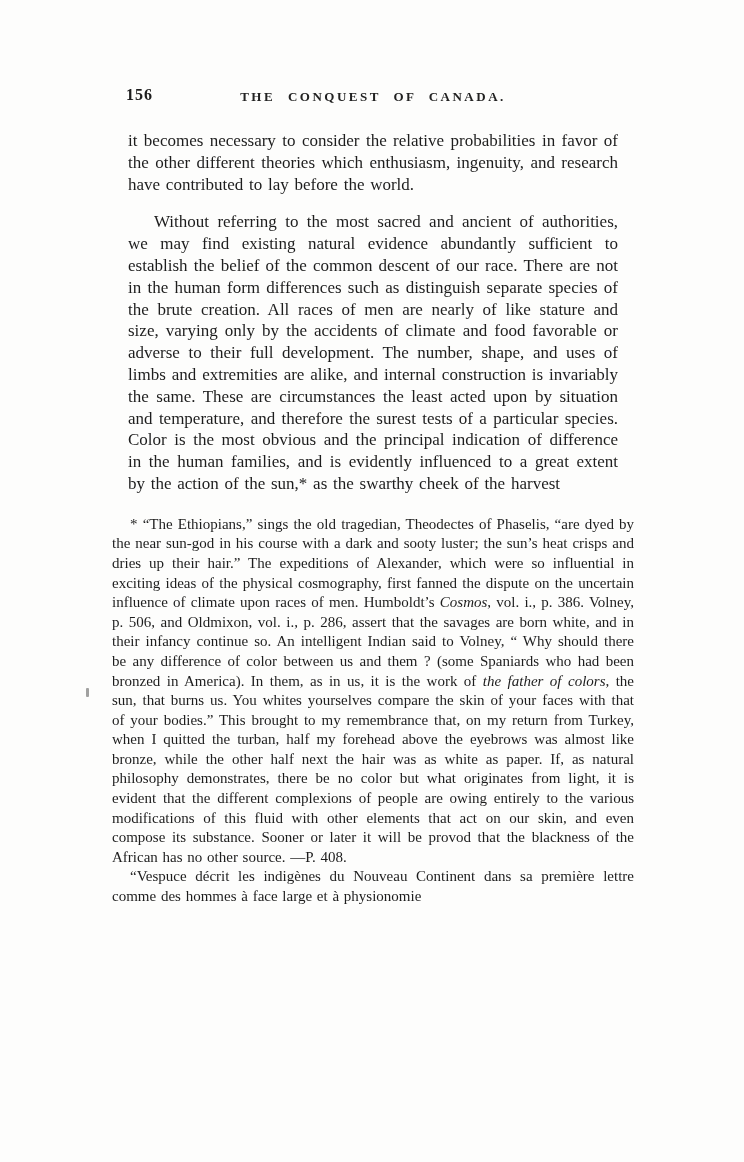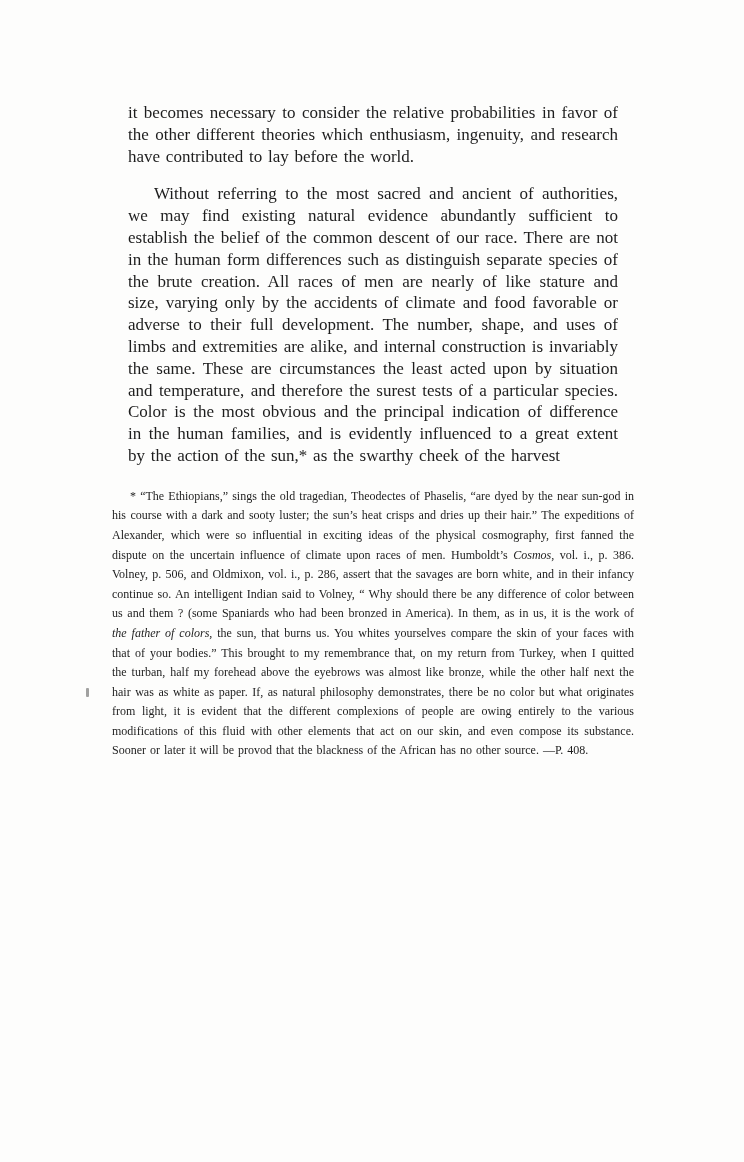--- a/index.html
+++ b/index.html
@@ -53,21 +53,21 @@
     word-spacing: 1.5px;
   }
   .body-text p.indent {
     text-indent: 26px;
   }
   .footnotes {
     margin-top: 20px;
   }
   .footnotes p {
     margin: 0;
-    font-size: 12px;
+    font-size: 15px;
     line-height: 19.6px;
     text-align: justify;
     word-spacing: 1px;
   }
   .footnotes p.indent {
     text-indent: 18px;
   }
   .italic {
     font-style: italic;
   }
@@ -81,21 +81,26 @@
     border-radius: 1px;
     opacity: 0.8;
   }
 </style>
 </head>
 <body>
 
 <div class="scan">
   <div class="scan-artifact"></div>
   <div class="content">
+    <div class="page-head">
+      <span class="pagenum">156</span>
+      <span class="running">THE CONQUEST OF CANADA.</span>
+    </div>
     <div class="body-text" id="body-paras">
         <p><span>it becomes necessary to consider the relative probabilities in favor of the other different theories which enthusiasm, ingenuity, and research have contributed to lay before the world.</span></p>
         <p class="indent"><span>Without referring to the most sacred and ancient of authorities, we may find existing natural evidence abundantly sufficient to establish the belief of the common descent of our race. There are not in the human form differences such as distinguish separate species of the brute creation. All races of men are nearly of like stature and size, varying only by the accidents of climate and food favorable or adverse to their full development. The number, shape, and uses of limbs and extremities are alike, and internal construction is invariably the same. These are circumstances the least acted upon by situation and temperature, and therefore the surest tests of a particular species. Color is the most obvious and the principal indication of difference in the human families, and is evidently influenced to a great extent by the action of the sun,* as the swarthy cheek of the harvest</span></p>
       </div>
     <div class="footnotes" id="footnote-paras">
         <p class="indent"><span>* “The Ethiopians,” sings the old tragedian, Theodectes of Phaselis, “are dyed by the near sun-god in his course with a dark and sooty luster; the sun’s heat crisps and dries up their hair.” The expeditions of Alexander, which were so influential in exciting ideas of the physical cosmography, first fanned the dispute on the uncertain influence of climate upon races of men. Humboldt’s </span><span class="italic">Cosmos</span><span>, vol. i., p. 386. Volney, p. 506, and Oldmixon, vol. i., p. 286, assert that the savages are born white, and in their infancy continue so. An intelligent Indian said to Volney, “ Why should there be any difference of color between us and them ? (some Spaniards who had been bronzed in America). In them, as in us, it is the work of </span><span class="italic">the father of colors</span><span>, the sun, that burns us. You whites yourselves compare the skin of your faces with that of your bodies.” This brought to my remembrance that, on my return from Turkey, when I quitted the turban, half my forehead above the eyebrows was almost like bronze, while the other half next the hair was as white as paper. If, as natural philosophy demonstrates, there be no color but what originates from light, it is evident that the different complexions of people are owing entirely to the various modifications of this fluid with other elements that act on our skin, and even compose its substance. Sooner or later it will be provod that the blackness of the African has no other source. —P. 408.</span></p>
+        <p class="indent"><span>“Vespuce décrit les indigènes du Nouveau Continent dans sa première lettre comme des hommes à face large et à physionomie</span></p>
       </div>
   </div>
 </div>
 
 </body></html>

